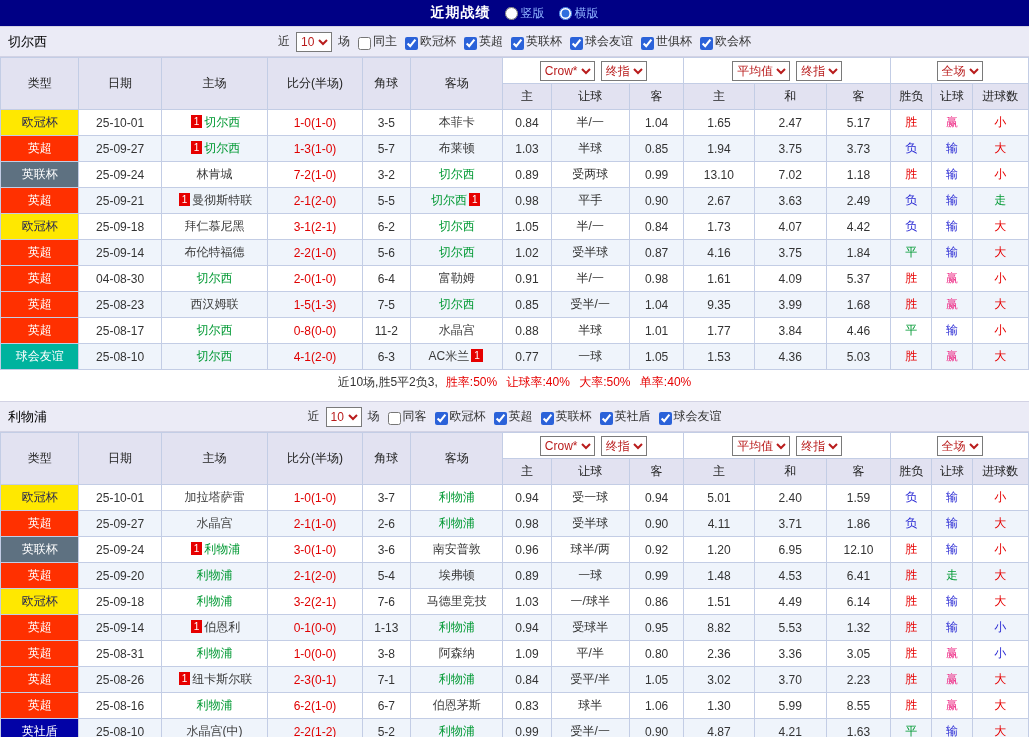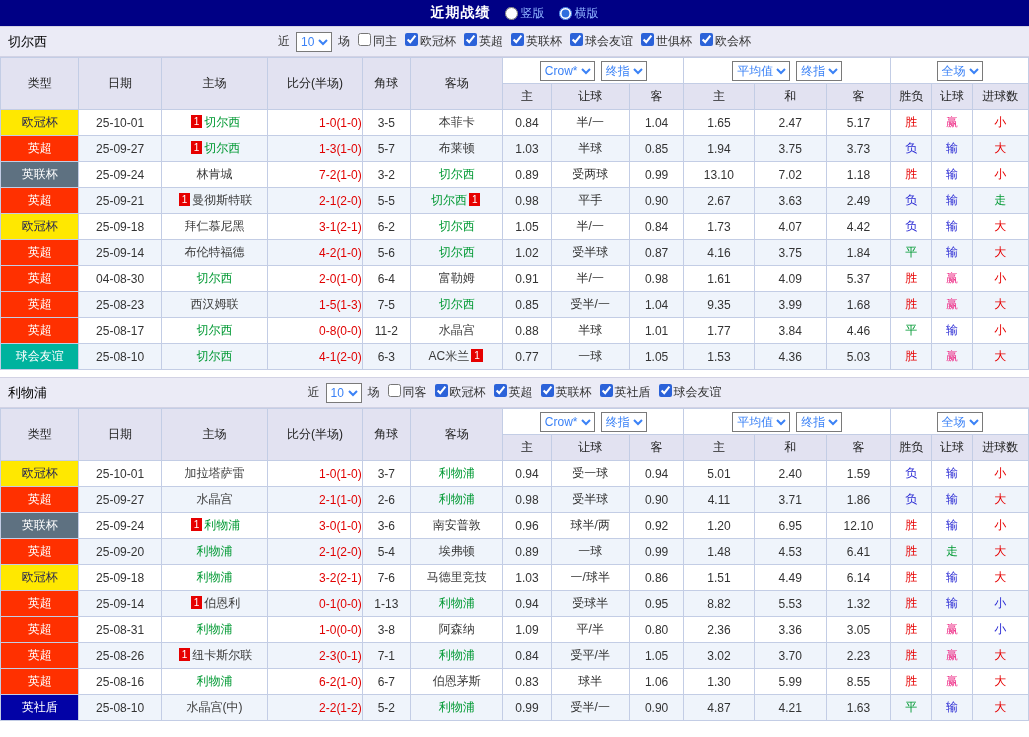--- a/index.html
+++ b/index.html
@@ -7,29 +7,29 @@
     width:1029px;min-height:737px;background:#fff;color:#333;
     font-family:"Liberation Sans","DejaVu Sans",sans-serif;font-size:12px;
   }
   .topbar{height:26px;background:#000085;display:flex;align-items:center;justify-content:center;gap:14px;}
   .topbar .title{color:#fff;font-weight:bold;font-size:14px;letter-spacing:1px;}
   .mode{display:inline-flex;align-items:center;gap:3px;color:#8fb3ff;cursor:pointer;font-size:12px;}
   .mode input{margin:0;accent-color:#2f6fde;width:13px;height:13px;}
   .section-bar{height:29px;background:#ebebf6;border-top:1px solid #d2d2e4;border-bottom:1px solid #d2d2e4;display:flex;align-items:center;position:relative;}
   .team-title{position:absolute;left:8px;font-size:13px;color:#000;}
   .filters{margin:0 auto;display:inline-flex;align-items:center;gap:3px;}
-  .chk{display:inline-flex;align-items:flex-start;margin-left:5px;cursor:pointer;}
+  .chk{display:inline-flex;align-items:flex-end;margin-left:5px;cursor:pointer;}
   .chk input{margin:0 2px 0 0;accent-color:#2b62d9;width:13px;height:13px;}
-  .mini-select{height:20px;font-size:12px;border:1px solid #7a7a7a;background:#fff;margin:0 3px;color:#3b82f6;}
+  .mini-select{height:20px;font-size:12px;border:1px solid #7a7a7a;background:#fff;margin:0 3px;color:#b91c1c;}
   table.matches{border-collapse:collapse;table-layout:fixed;width:1029px;text-align:center;}
   .matches th,.matches td{border:1px solid #c3cde5;height:25px;padding:0;overflow:hidden;white-space:nowrap;}
   .matches thead th.hdr{background:#e2e2f1;font-weight:normal;color:#222;}
   .matches thead th.selcell{background:#fff;font-weight:normal;}
   .matches tbody tr:nth-child(even){background:#eff4fb;}
-  .score{color:#e00000;text-align:right;}
+  .score{color:#e00000;}
   .focus-team{color:#009933;}
   .other-team{color:#3a3a3a;}
   .badge{display:inline-block;background:#e60000;color:#fff;font-size:10px;line-height:13px;padding:0 3px;margin:0 2px;vertical-align:1px;}
   .summary{height:24px;line-height:24px;text-align:center;}
   .sum-prefix{color:#333;}
   .sum-stats{color:#e60000;margin-left:8px;word-spacing:6px;}
   .gap{height:7px;background:#fff;}
 </style>
 </head>
 <body>
@@ -208,21 +208,21 @@
           <td>4.07</td>
           <td>4.42</td>
           <td style="color: rgb(42, 42, 212);">负</td>
           <td style="color: rgb(42, 42, 212);">输</td>
           <td style="color: rgb(230, 0, 0);">大</td>
         </tr>
         <tr>
           <td class="league" style="background: rgb(255, 48, 0); color: rgb(255, 255, 255);">英超</td>
           <td>25-09-14</td>
           <td><span><span class="other-team">布伦特福德</span></span></td>
-          <td class="score">4-2(1-0)</td>
+          <td class="score">2-2(1-0)</td>
           <td>5-6</td>
           <td><span><span class="focus-team">切尔西</span></span></td>
           <td>1.02</td>
           <td>受半球</td>
           <td>0.87</td>
           <td>4.16</td>
           <td>3.75</td>
           <td>1.84</td>
           <td style="color: rgb(0, 153, 51);">平</td>
           <td style="color: rgb(42, 42, 212);">输</td>
@@ -291,20 +291,21 @@
           <td>1.05</td>
           <td>1.53</td>
           <td>4.36</td>
           <td>5.03</td>
           <td style="color: rgb(230, 0, 0);">胜</td>
           <td style="color: rgb(238, 45, 135);">赢</td>
           <td style="color: rgb(230, 0, 0);">大</td>
         </tr>
       </tbody>
     </table>
+    <div class="summary"><span class="sum-prefix">近10场,胜5平2负3,</span><span class="sum-stats">胜率:50% 让球率:40% 大率:50% 单率:40%</span></div>
     <div class="gap"></div>
     <div class="section-bar">
       <span class="team-title">利物浦</span>
       <span class="filters">
         <span>近</span>
         <select class="mini-select"><option>10</option></select>
         <span>场</span>
         <label class="chk">
           <input type="checkbox" style="">
           <span>同客</span>

